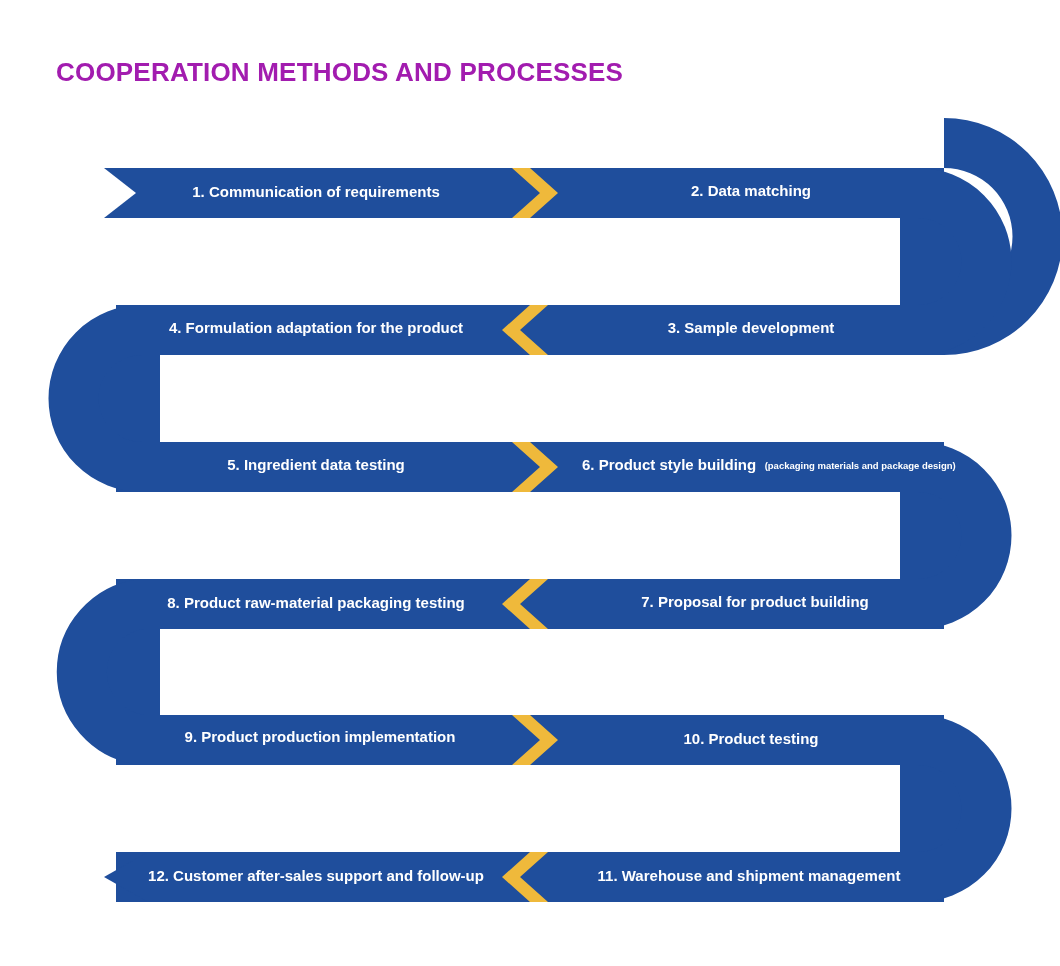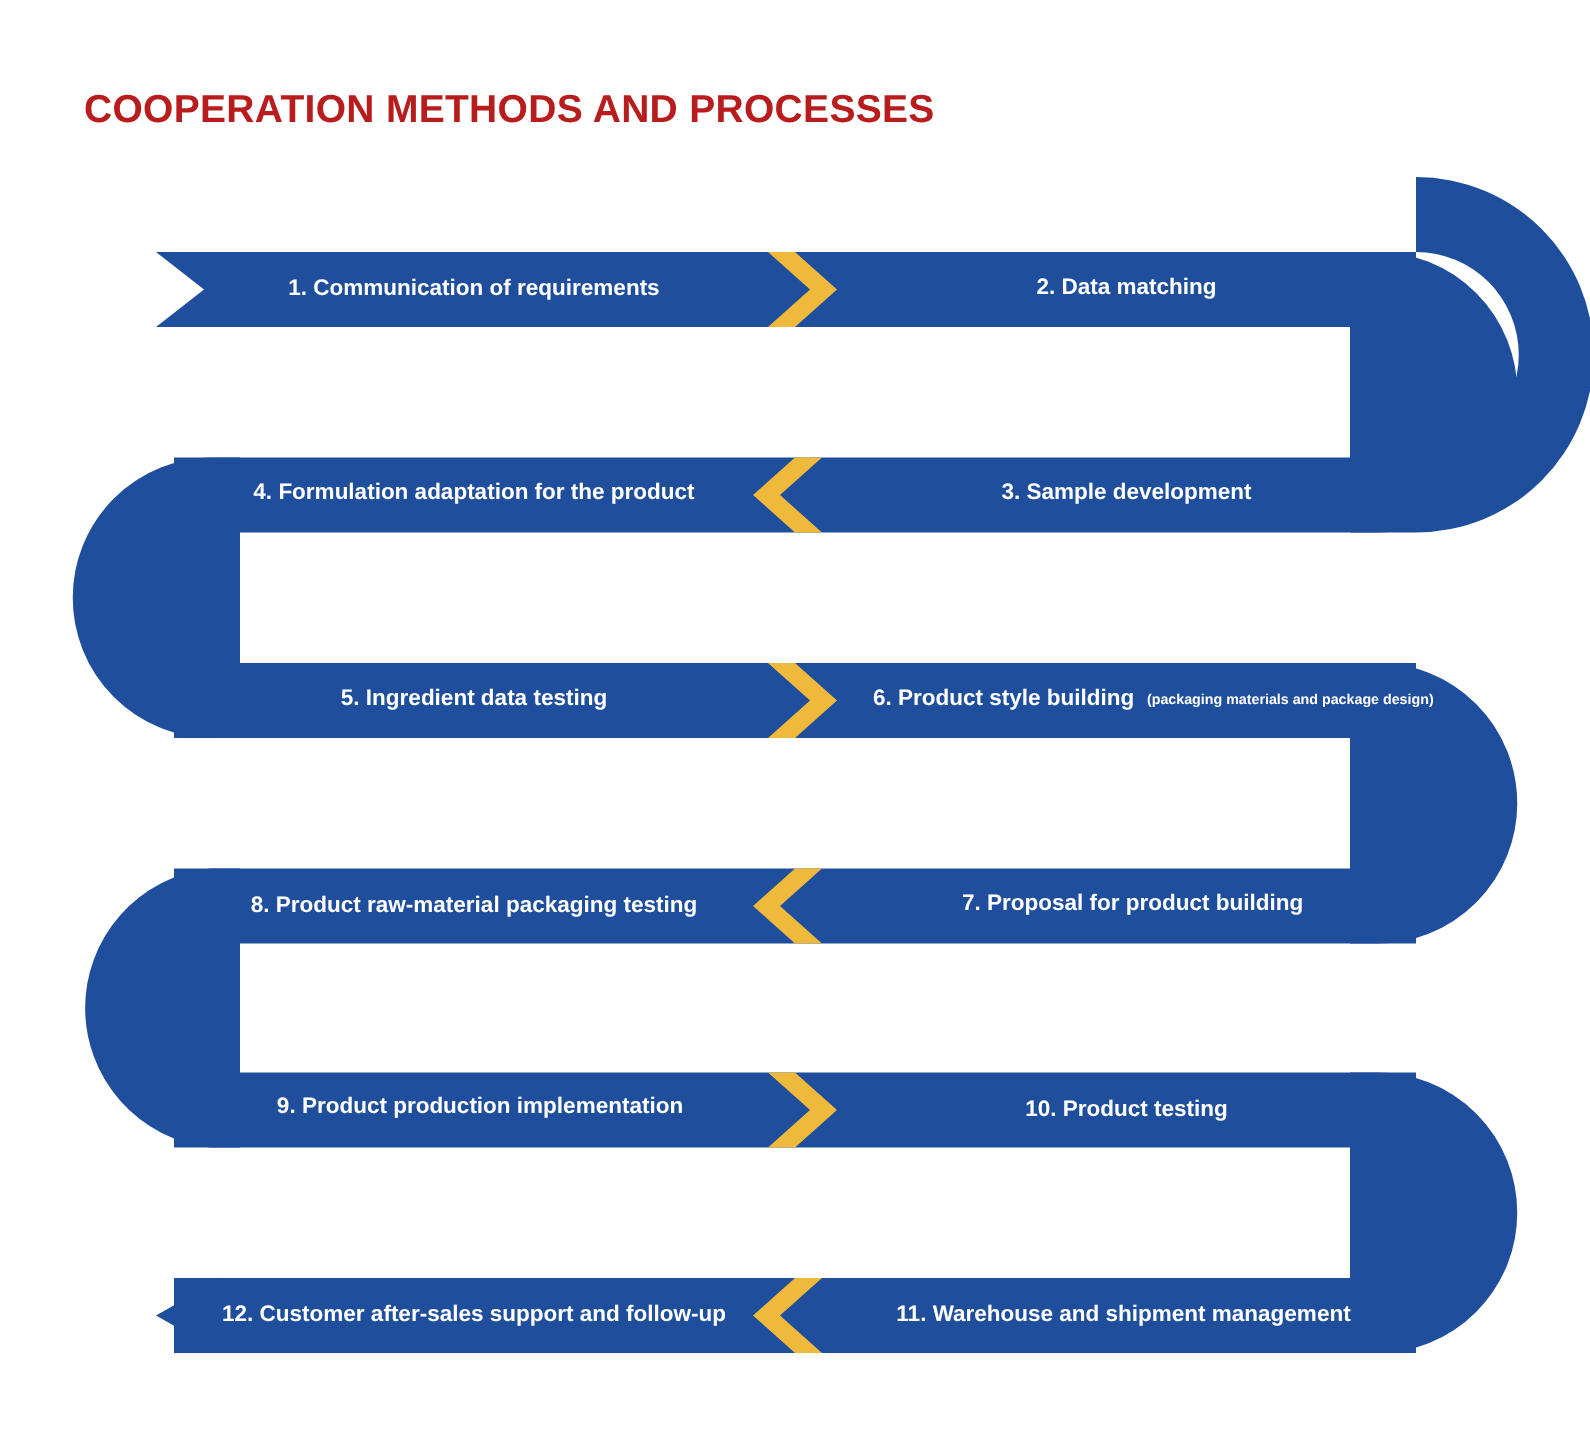--- a/index.html
+++ b/index.html
@@ -43,21 +43,21 @@
   .step-sublabel {
     fill: #ffffff;
     font-family: "Liberation Sans", sans-serif;
     font-size: 9.5px;
     font-weight: 600;
   }
 </style>
 </head>
 <body style="background: rgb(255, 255, 255);">
 
-<div id="page-title" style="color: #b91c1c;">COOPERATION METHODS AND PROCESSES</div>
+<div id="page-title" style="color: #a21caf;">COOPERATION METHODS AND PROCESSES</div>
 
 <svg id="flow-diagram" viewBox="0 0 1060 966" width="1060" height="966" xmlns="http://www.w3.org/2000/svg">
 
   <defs>
 
     <mask id="start-notch-mask" maskUnits="userSpaceOnUse" x="0" y="0" width="1060" height="966">
       <rect x="0" y="0" width="1060" height="966" fill="#ffffff"></rect>
       <polygon points="104,168 104,218 136,193" fill="#000000"></polygon>
     </mask>
   </defs>

